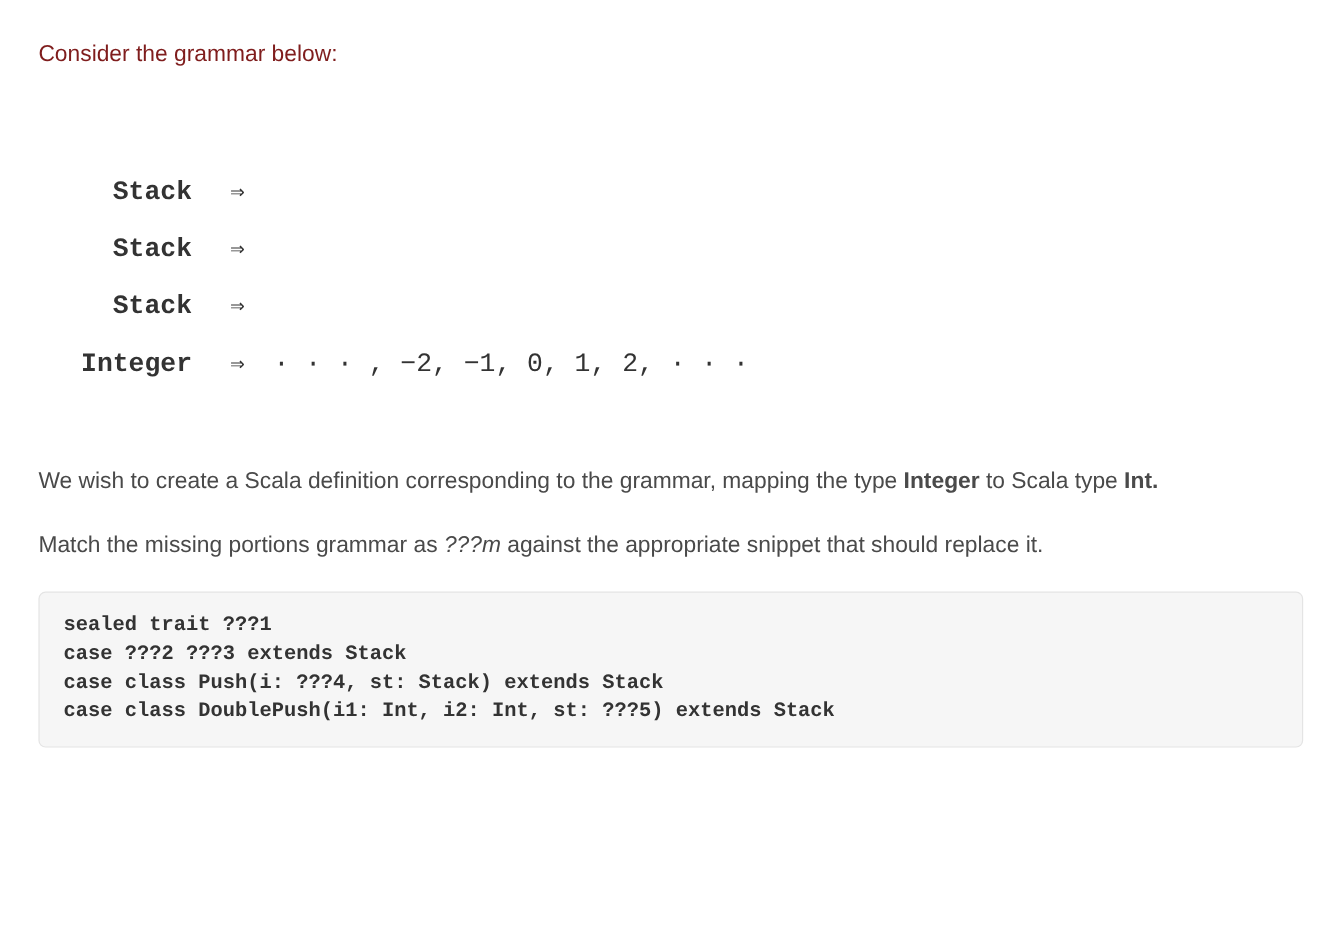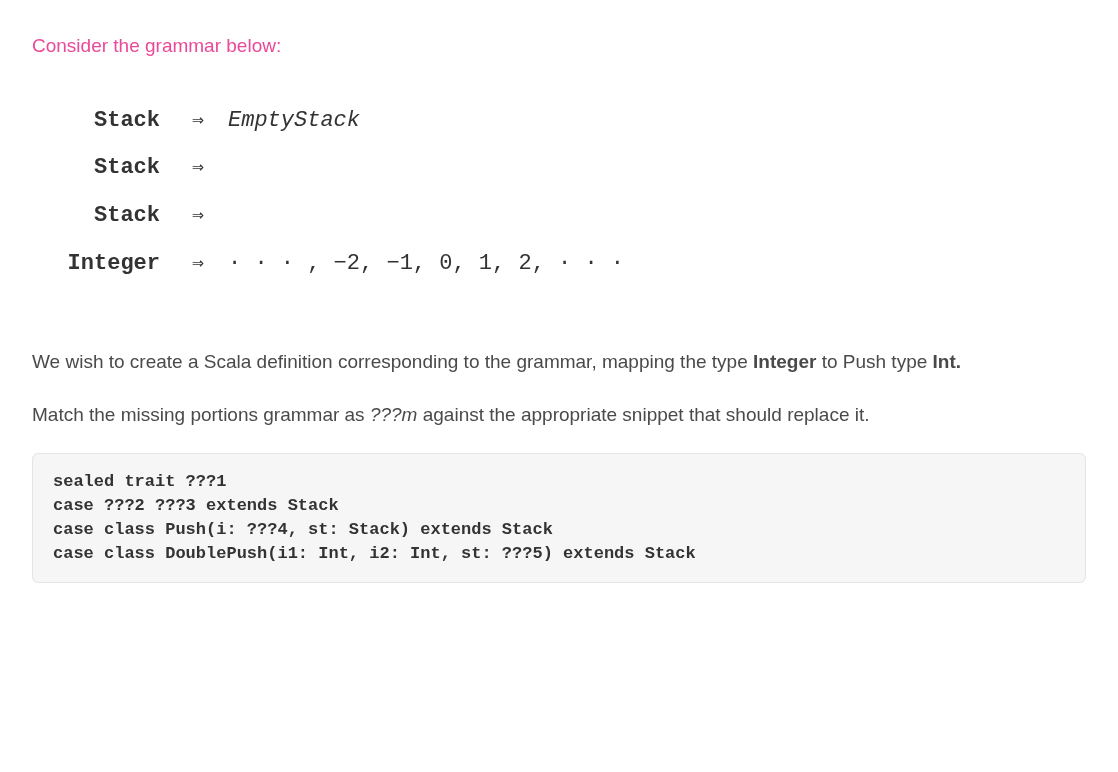--- a/index.html
+++ b/index.html
@@ -10,22 +10,22 @@
     body {
       font-family: -apple-system, BlinkMacSystemFont, "Segoe UI", Helvetica, Arial, sans-serif;
       background: #ffffff;
       color: #333333;
       padding: 32px;
       width: 1118px;
       font-size: 19px;
       line-height: 1.5;
     }
     .intro-text {
-      color: #ec4899;
-      margin-bottom: 36px;
+      color: #7f1d1d;
+      margin-bottom: 76px;
     }
     .grammar-block {
       margin-left: 28px;
       margin-bottom: 60px;
       font-family: Liberation Mono, monospace;
       font-size: 22px;
       line-height: 2.18;
     }
     .grammar-row {
       display: flex;
@@ -78,41 +78,40 @@
 </head>
 <body>
 
 <p class="intro-text">Consider the grammar below:</p>
 
 <div class="grammar-block">
 
   <div class="grammar-row">
     <div class="grammar-lhs">Stack</div>
     <div class="grammar-arrow">⇒</div>
-    <div class="grammar-rhs"><span class="italic">EmptyStack</span></div>
   </div>
 
   <div class="grammar-row">
     <div class="grammar-lhs">Stack</div>
     <div class="grammar-arrow">⇒</div>
   </div>
 
   <div class="grammar-row">
     <div class="grammar-lhs">Stack</div>
     <div class="grammar-arrow">⇒</div>
   </div>
 
   <div class="grammar-row">
     <div class="grammar-lhs">Integer</div>
     <div class="grammar-arrow">⇒</div>
     <div class="grammar-rhs"><span>· · · , −2, −1, 0, 1, 2, · · ·</span></div>
   </div>
 
 </div>
 
-<p class="body-text"><span>We wish to create a Scala definition corresponding to the grammar, mapping the type </span><span class="bold">Integer</span><span> to Push type </span><span class="bold">Int.</span></p>
+<p class="body-text"><span>We wish to create a Scala definition corresponding to the grammar, mapping the type </span><span class="bold">Integer</span><span> to Scala type </span><span class="bold">Int.</span></p>
 
 <p class="body-text"><span>Match the missing portions grammar as </span><span class="italic">???m</span><span> against the appropriate snippet that should replace it.</span></p>
 
 <div class="code-block">sealed trait ???1
 case ???2 ???3 extends Stack
 case class Push(i: ???4, st: Stack) extends Stack
 case class DoublePush(i1: Int, i2: Int, st: ???5) extends Stack</div>
 
 </body></html>

